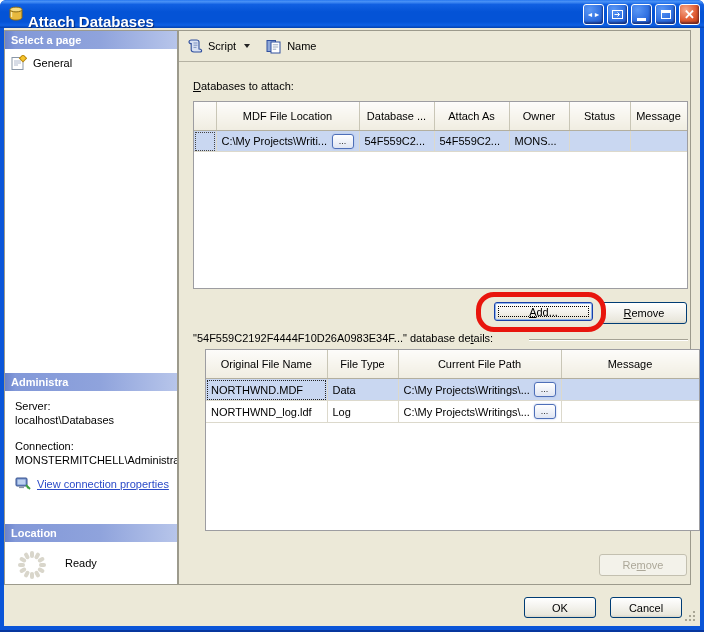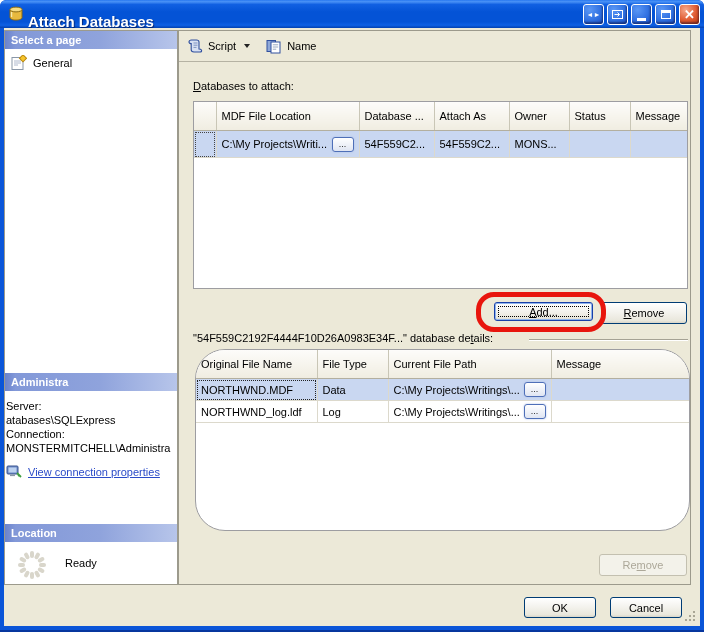--- a/index.html
+++ b/index.html
@@ -31,24 +31,24 @@
   
   .content { position:absolute; left:4px; top:28px; width:696px; height:598px; background:#ECE9D8; }
 
   
   .sidebar { position:absolute; left:0; top:2px; width:174px; height:555px; background:#fff;
              border:1px solid #9C9A8C; display:flex; flex-direction:column; }
   .sec-h { height:18px; line-height:18px; padding-left:6px; color:#fff; font-weight:bold;
            background: linear-gradient(90deg,#6A83CC 0%, #8298D8 6%, #8FA3DC 55%, #B7C5EA 100%); }
   .sec-b { background:#fff; overflow:hidden; }
   .sec-b.pages { height:341px; }
-  .sec-b.conn  { height:140px; padding:8px 6px 0 1px; line-height:14px; }
+  .sec-b.conn  { height:140px; padding:8px 6px 0 10px; line-height:14px; }
   .sec-b.prog  { height:44px; display:flex; align-items:flex-start; padding:6px 0 0 10px;border-radius:6px; }
   .page-item { display:flex; align-items:center; gap:6px; padding:6px 0 0 6px; }
-  .conn .lbl { }
+  .conn .lbl { margin-top:12px; }
   .conn .lbl:first-child { margin-top:0; }
   .conn .val { white-space:nowrap; }
   .linkrow { display:flex; align-items:center; gap:5px; margin-top:9px; }
   .linkrow a { color:#2B4BC8; text-decoration:underline; cursor:pointer; }
   .prog .status { margin:9px 0 0 16px; }
 
   
   .panel { position:absolute; left:174px; top:2px; width:513px; height:555px;
            border:1px solid #9C9A8C; background:#ECE9D8; }
   .toolbar { position:absolute; left:0; top:0; right:0; height:31px; border-bottom:1px solid #B5B2A3;
@@ -59,29 +59,29 @@
 
   .flabel { position:absolute; white-space:nowrap; }
   .lbl-attach  { left:14px; top:49px; }
   .lbl-details { left:14px; top:301px; }
   .etched { position:absolute; left:350px; top:308px; width:159px; height:2px;
             border-top:1px solid #A5A294; border-bottom:1px solid #fff; }
 
   
   .gridbox { position:absolute; background:#fff; border:1px solid #9D9DA1; overflow:hidden; }
   .grid1 { left:14px; top:70px;  width:495px; height:188px; }
-  .grid2 { left:16px; top:318px; width:495px; height:182px;border-radius:30px; }
+  .grid2 { left:26px; top:318px; width:495px; height:182px; }
   table { border-collapse:collapse; table-layout:fixed; width:493px; font-size:11px; }
-  th { height:26px; font-weight:normal; text-align:left; padding:8px 5px;
+  th { height:26px; font-weight:normal; text-align:center; padding:8px 5px;
        background:linear-gradient(#FDFCFA,#F0EDE1);
        border-right:1px solid #C9C6B6; border-bottom:1px solid #B3AF9F;
        white-space:nowrap; overflow:hidden; }
   td { border-right:1px solid #DCD9CC; border-bottom:1px solid #DCD9CC; padding:0 5px;
        white-space:nowrap; overflow:hidden; }
-  .grid1 td { height:27px; }
+  .grid1 td { height:21px; }
   .grid2 td { height:22px; }
   tr.sel td { background:#C9D7F1; }
   td.rowsel { background:#F7F6F1; outline:1px dotted #444; outline-offset:-2px; }
   td.focuscell { outline:1px dotted #222; outline-offset:-2px; }
   .cellflex { display:flex; align-items:center; justify-content:space-between; gap:3px; }
   .cellflex .txt { overflow:hidden; white-space:nowrap; flex:1; }
   .browse { flex:0 0 auto; width:22px; height:15px; font-size:9px; line-height:7px;
             border:1px solid #4E6FB8; border-radius:3px; color:#222;
             background:linear-gradient(#FFFFFF,#DFE5F2); box-shadow:0 0 2px #A8BEE8; cursor:default; }
 
@@ -156,21 +156,21 @@
             <path d="M3 6 h7 M3 8 h7 M3 10 h4" stroke="#AEB8CC" fill="none"></path>
             <rect x="9.5" y="0.8" width="5" height="5" fill="#F7C52C" stroke="#B8860B" transform="rotate(45 12 3.3)"></rect>
           </svg>
           <span>General</span>
         </div>
       </div>
 
       <div class="sec-h">Administra</div>
       <div class="sec-b conn">
         <div class="lbl">Server:</div>
-        <div class="val">atabases\SQLExpress</div>
+        <div class="val">localhost\Databases</div>
         <div class="lbl">Connection:</div>
         <div class="val">MONSTERMITCHELL\Administra</div>
         <div class="linkrow">
           <svg width="17" height="16" viewBox="0 0 17 16">
             <rect x="1" y="2" width="11" height="8" rx="1" fill="#6E8CC8" stroke="#3A5590"></rect>
             <rect x="2.5" y="3.5" width="8" height="5" fill="#BDD2F0"></rect>
             <rect x="4" y="10.5" width="5" height="1.6" fill="#8A97A8"></rect>
             <path d="M11 9 l4 4 M13.5 10.5 l-1.5 1.5" stroke="#3E9E3E" stroke-width="1.8" fill="none"></path>
           </svg>
           <a>View connection properties</a>

